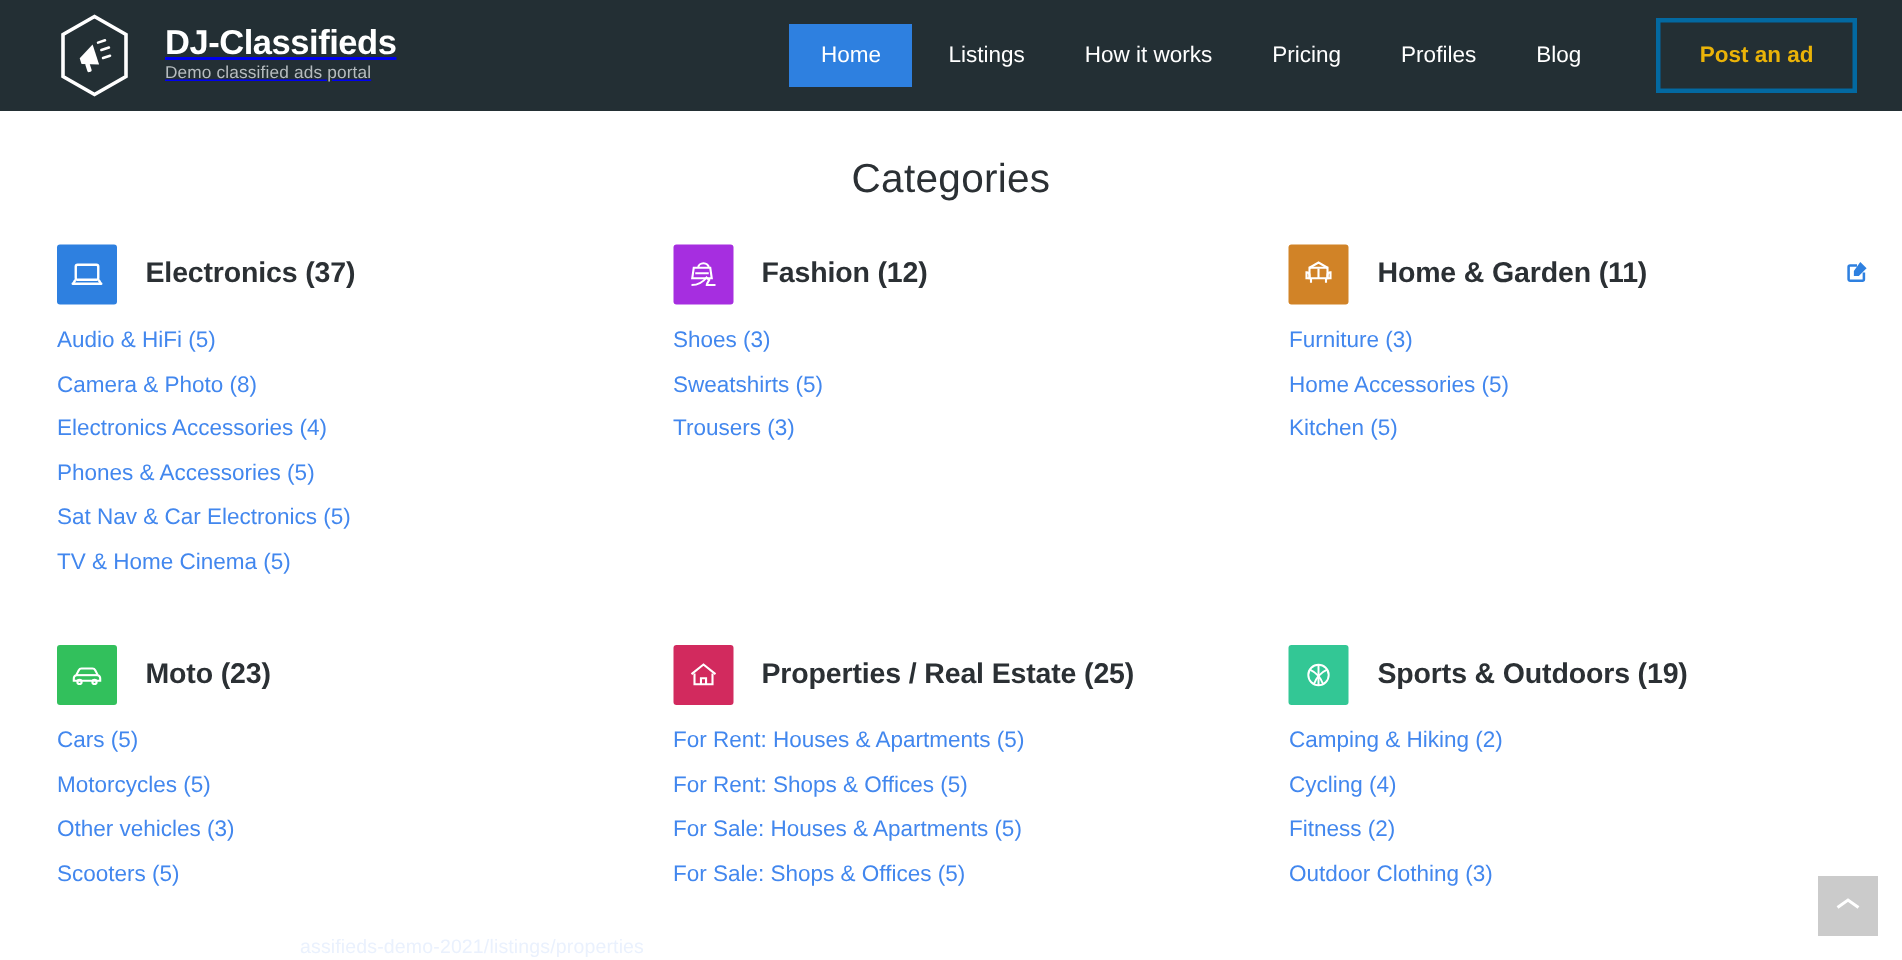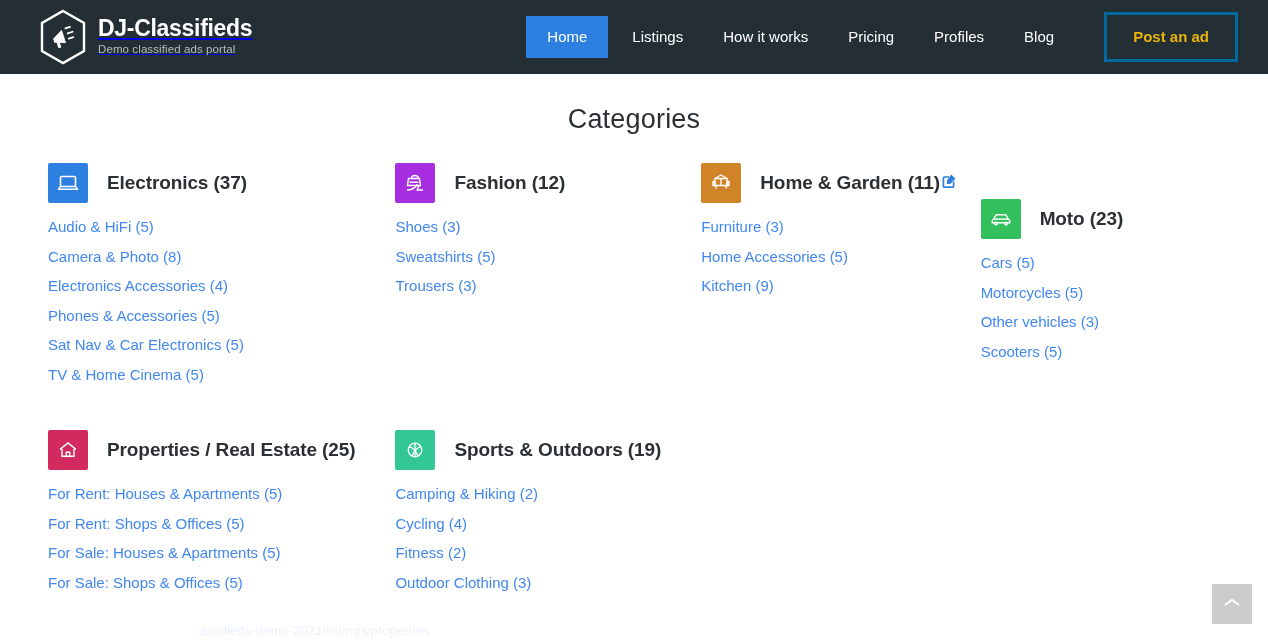--- a/index.html
+++ b/index.html
@@ -12,21 +12,21 @@
 
   
   .site-header {
     height:74px;
     background:#232f34;
     display:flex;
     align-items:center;
     padding:0 30px 0 38px;
     position:relative;
   }
-  .brand { display:flex; align-items:center; gap:10px; }
+  .brand { display:flex; align-items:center; gap:22px; }
   .brand-mark {
     width:50px; height:56px;
     display:flex; align-items:center; justify-content:center;
     flex:0 0 auto;
   }
   .brand-text { display:flex; flex-direction:column; justify-content:center; }
   .brand-title {
     color:#ffffff;
     font-size:23px;
     font-weight:bold;
@@ -78,23 +78,23 @@
     color:#2b3034;
     font-size:27px;
     font-weight:300;
     letter-spacing:.2px;
     margin-top:30px;
   }
 
   
   .cats {
     margin-top:28px;
-    padding:0 48px;
+    padding:0 38px;
     display:grid;
-    grid-template-columns:repeat(4, 1fr);
+    grid-template-columns:repeat(3, 1fr);
     column-gap:40px;
     row-gap:0;
     position:relative;
   }
   .cat { position:relative; }
   .cat-row2 { margin-top:36px; }
 
   .cat-head {
     display:flex;
     align-items:center;
@@ -254,21 +254,21 @@
             <path d="M4 10.5 a2 2 0 0 1 2 2 v2 H4 z"></path>
             <path d="M20 10.5 a2 2 0 0 0 -2 2 v2 h2 z"></path>
             <path d="M7 14.5 v3 M17 14.5 v3 M12 8 v6.5"></path>
           </svg>
         </span>
         <span class="cat-title">Home &amp; Garden (11)</span>
       </div>
       <ul class="sub-list">
         <li><a class="sub-link" href="#">Furniture (3)</a></li>
         <li><a class="sub-link" href="#">Home Accessories (5)</a></li>
-        <li><a class="sub-link" href="#">Kitchen (9)</a></li>
+        <li><a class="sub-link" href="#">Kitchen (5)</a></li>
       </ul>
     </div>
 
     <div class="cat cat-row2">
       <div class="cat-head">
         <span class="cat-icon" style="background:#32c05c">
           <svg width="24" height="24" viewBox="0 0 24 24" fill="none" stroke="#ffffff" stroke-width="1.4">
             <path d="M3.2 14.3 c0-1.4 .7-2 1.6-2.2 l1.7-3.3 a2 2 0 0 1 1.8 -1.1 h7.4 a2 2 0 0 1 1.8 1.1 l1.7 3.3 c.9 .2 1.6 .8 1.6 2.2 v1.5 h-17.6 z"></path>
             <path d="M4.8 12.1 h14.4"></path>
             <circle cx="7" cy="16.6" r="1.4"></circle>

